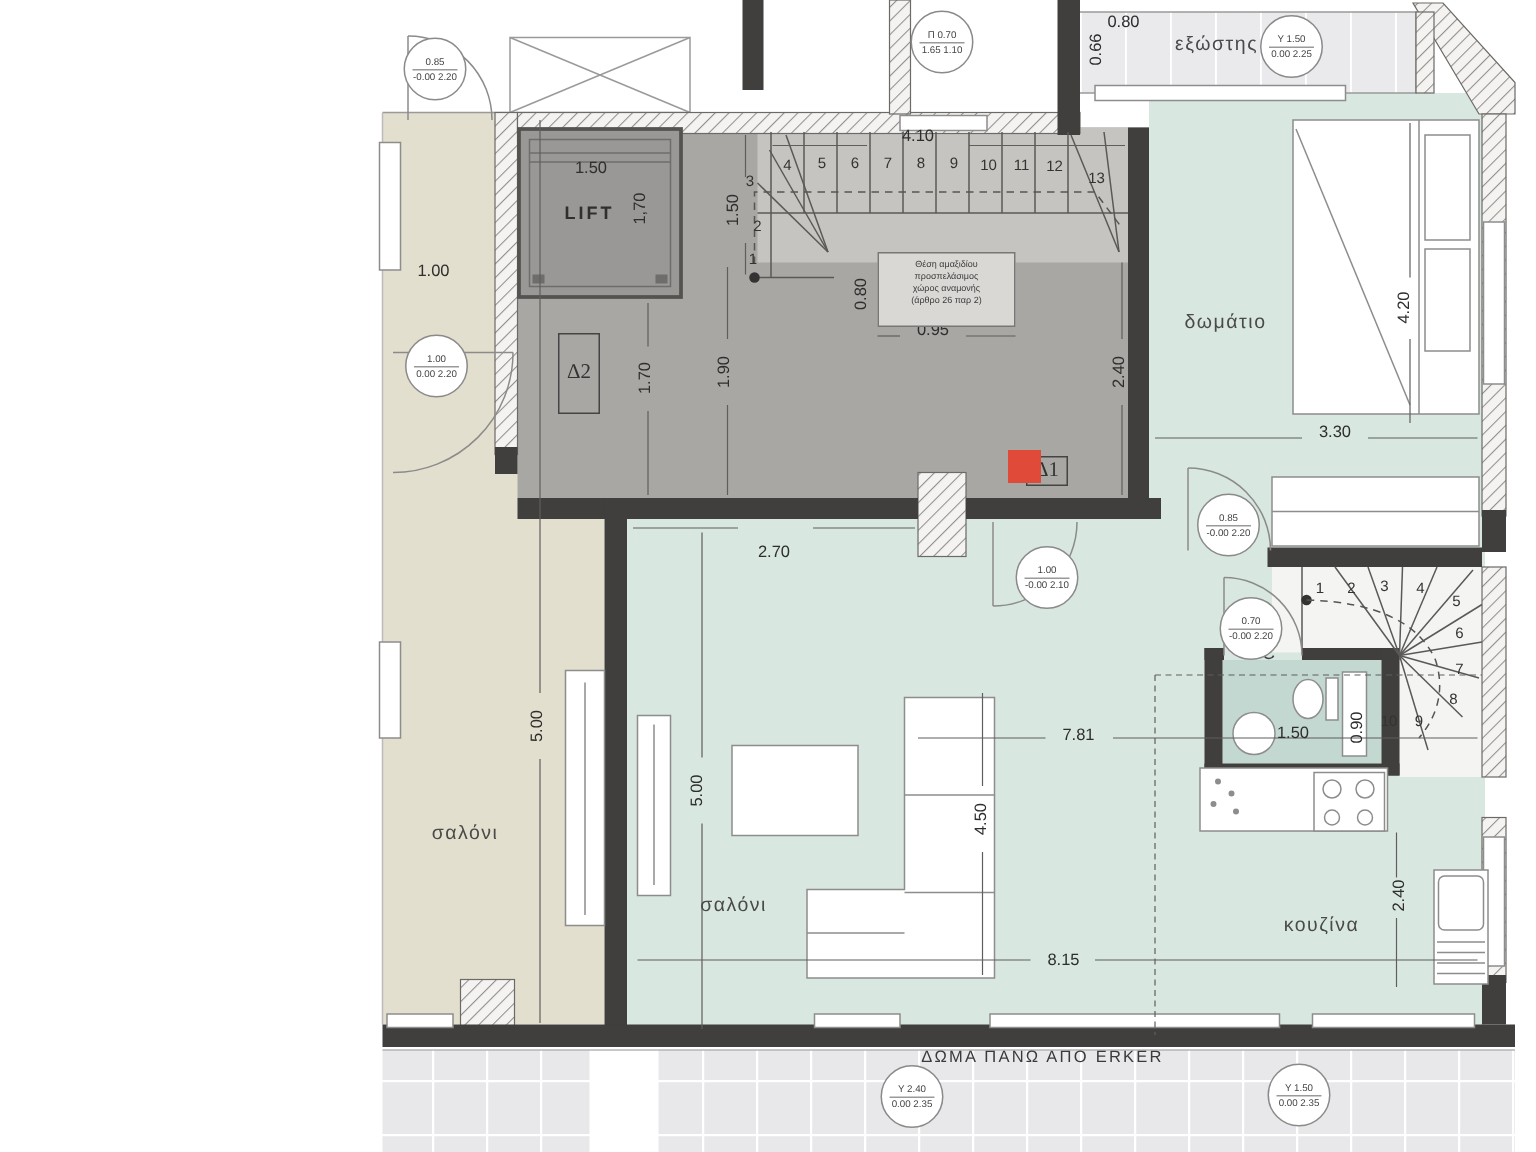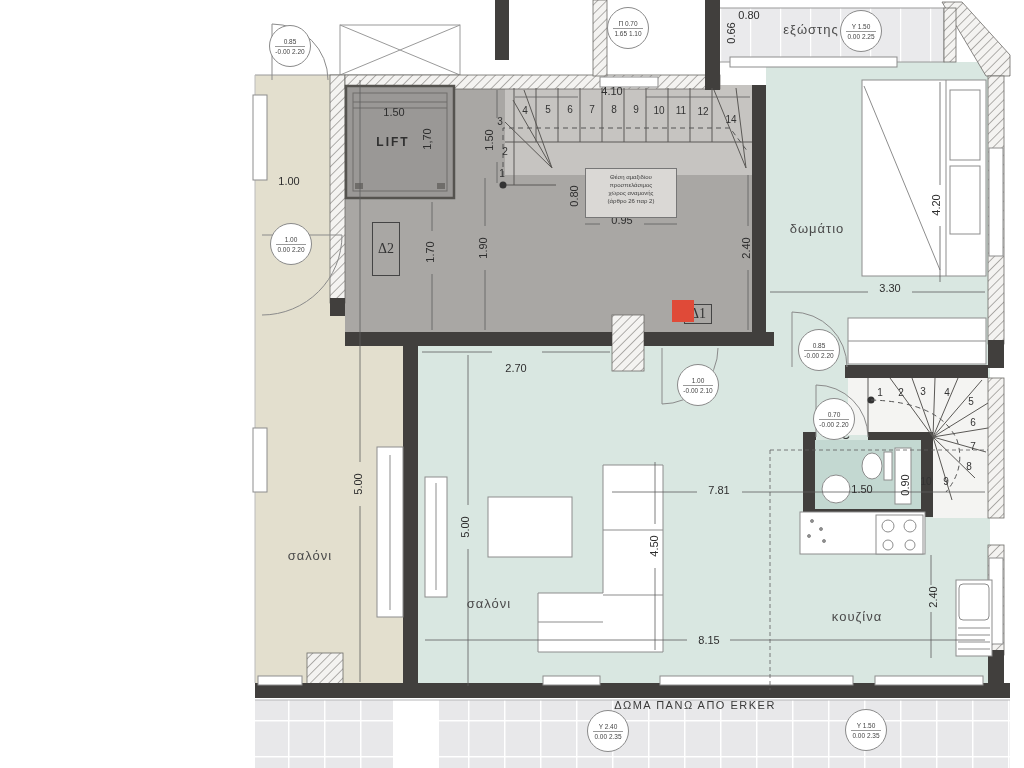--- a/index.html
+++ b/index.html
@@ -261,24 +261,24 @@
         <line x1="931" y1="612" x2="931" y2="658"></line>
     </g>
   </svg>
 
   <div class="wm-dot"></div>
 
   <div class="lbl dim" style="left:394px;top:112px">1.50</div>
   <div class="lbl lift-name" style="left:393px;top:142px">LIFT</div>
   <div class="lbl dim v" style="left:427px;top:139px">1,70</div>
   <div class="lbl room" style="left:811px;top:29px">εξώστης</div>
-  <div class="lbl room" style="left:817px;top:228px">δωμάτιο</div>
+  <div class="lbl room" style="left:817px;top:214px">δωμάτιο</div>
   <div class="lbl room" style="left:310px;top:555px">σαλόνι</div>
   <div class="lbl room" style="left:489px;top:603px">σαλόνι</div>
-  <div class="lbl room" style="left:857px;top:616px">κουζίνα</div>
+  <div class="lbl room" style="left:881px;top:616px">κουζίνα</div>
   <div class="lbl wc-name" style="left:840px;top:435px">WC</div>
   <div class="lbl bottom-note" style="left:695px;top:705px">ΔΩΜΑ ΠΑΝΩ ΑΠΟ ERKER</div>
 
   <div class="lbl tag" style="left:386px;top:249px;border:1px solid #444;padding:18px 5px;background:transparent">Δ2</div>
   <div class="lbl tag" style="left:698px;top:314px;border:1px solid #444;padding:1px 5px;background:transparent">Δ1</div>
 
   <div class="lbl dim" style="left:612px;top:91px">4.10</div>
   <div class="lbl dim v" style="left:489px;top:140px">1.50</div>
   <div class="lbl dim v" style="left:574px;top:196px">0.80</div>
   <div class="lbl dim" style="left:622px;top:220px">0.95</div>
@@ -312,21 +312,21 @@
   <span class="stn" style="left:500px;top:123px">3</span>
   <span class="stn" style="left:525px;top:112px">4</span>
   <span class="stn" style="left:548px;top:111px">5</span>
   <span class="stn" style="left:570px;top:111px">6</span>
   <span class="stn" style="left:592px;top:111px">7</span>
   <span class="stn" style="left:614px;top:111px">8</span>
   <span class="stn" style="left:636px;top:111px">9</span>
   <span class="stn" style="left:659px;top:112px">10</span>
   <span class="stn" style="left:681px;top:112px">11</span>
   <span class="stn" style="left:703px;top:113px">12</span>
-  <span class="stn" style="left:731px;top:121px">14</span>
+  <span class="stn" style="left:731px;top:121px">13</span>
 
   <span class="stn" style="left:880px;top:394px">1</span>
   <span class="stn" style="left:901px;top:394px">2</span>
   <span class="stn" style="left:923px;top:393px">3</span>
   <span class="stn" style="left:947px;top:394px">4</span>
   <span class="stn" style="left:971px;top:403px">5</span>
   <span class="stn" style="left:973px;top:424px">6</span>
   <span class="stn" style="left:973px;top:448px">7</span>
   <span class="stn" style="left:969px;top:468px">8</span>
   <span class="stn" style="left:946px;top:483px">9</span>

